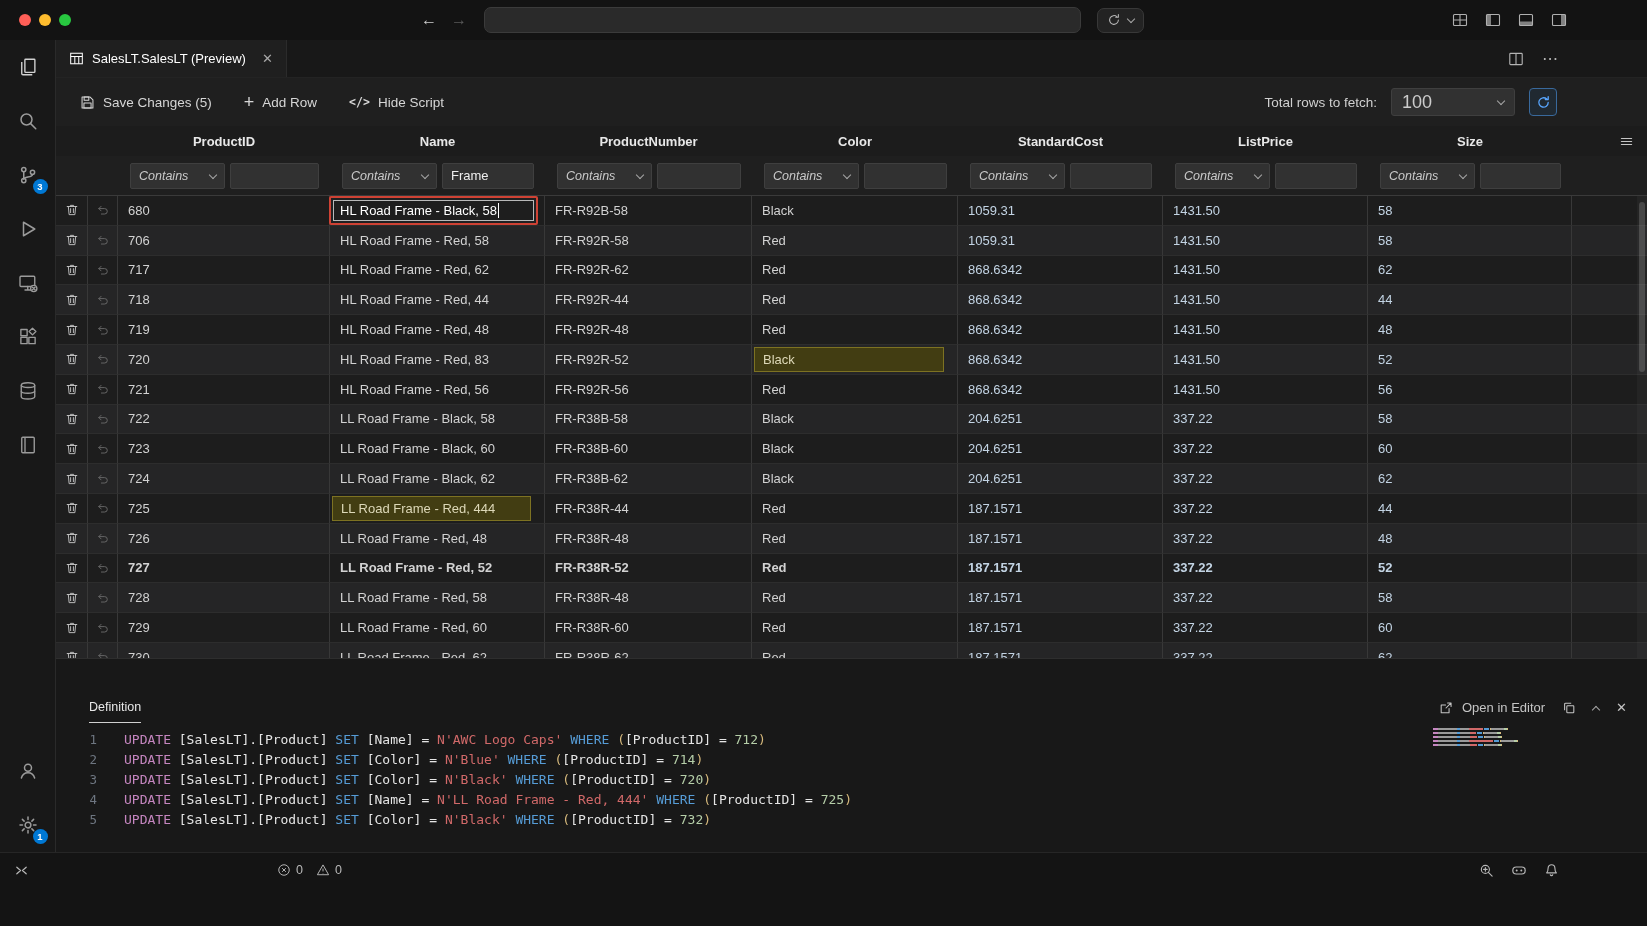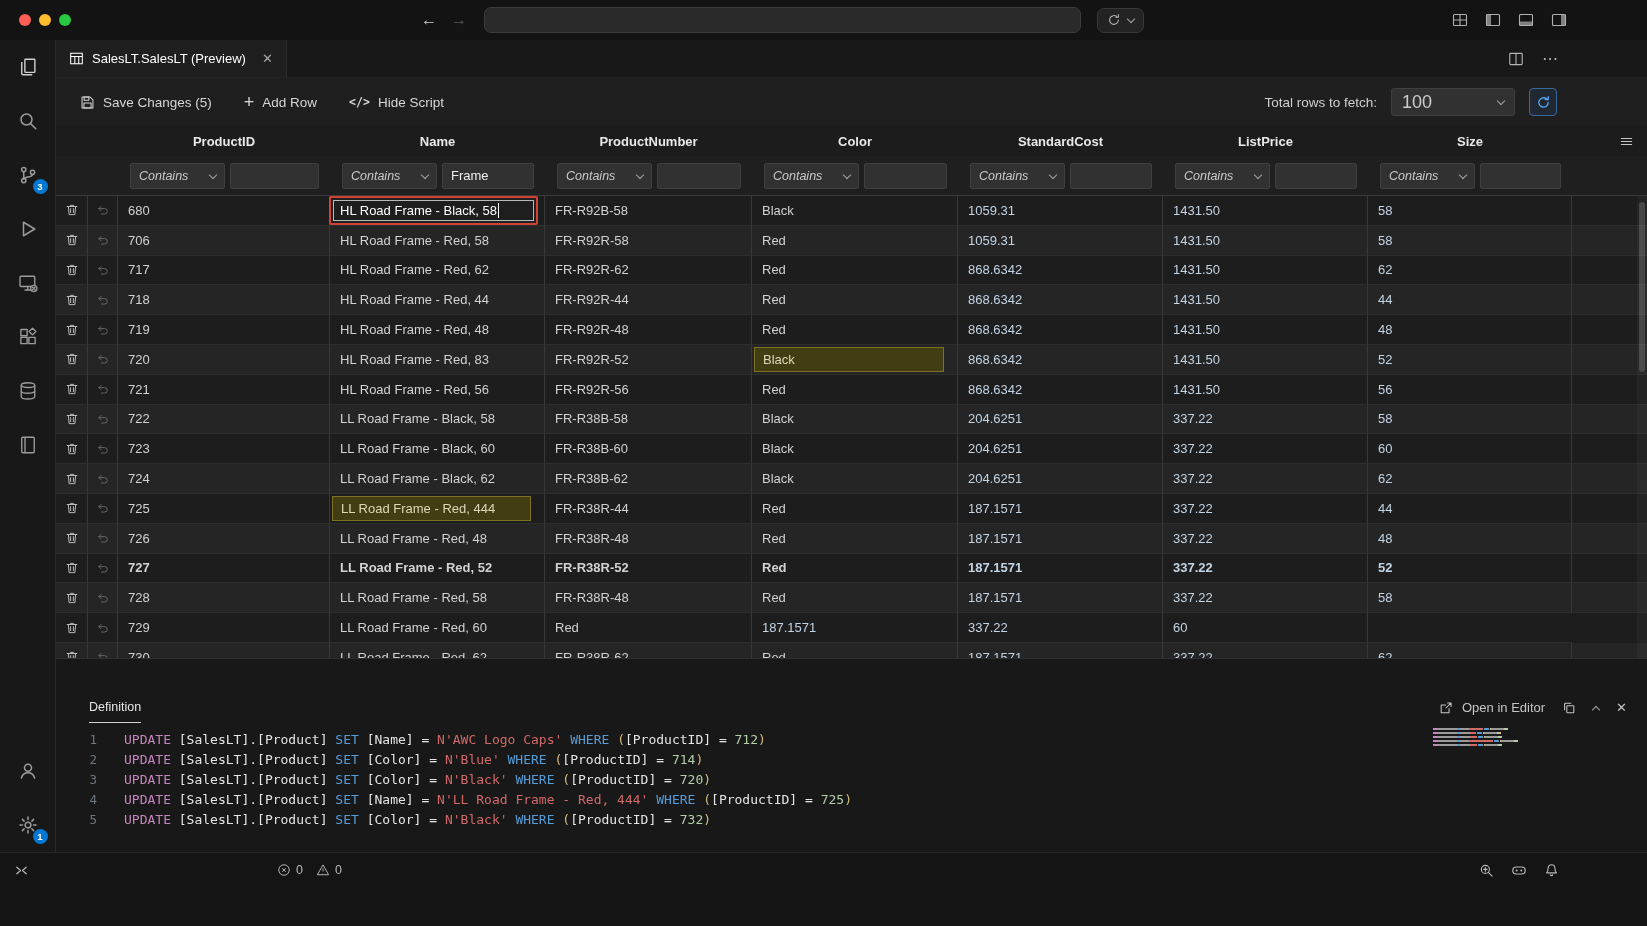--- a/index.html
+++ b/index.html
@@ -770,20 +770,21 @@
             <div class="icell dim">
               <span class="icw">
                 <svg viewBox="0 0 16 16" width="14" height="14" fill="none" stroke="currentColor" stroke-width="1.1" stroke-linecap="round" stroke-linejoin="round">
                   <path d="M3.2 6.4h6.6a3.1 3.1 0 0 1 0 6.2H6.2"></path>
                   <path d="M5.8 3.8L3.2 6.4l2.6 2.6"></path>
                 </svg>
               </span>
             </div>
             <div class="cell">729</div>
             <div class="cell">LL Road Frame - Red, 60</div>
+            <div class="cell">FR-R38R-60</div>
             <div class="cell">Red</div>
             <div class="cell num">187.1571</div>
             <div class="cell num">337.22</div>
             <div class="cell num">60</div>
             <div class="cell fill"></div>
           </div>
           <div class="grow r1" style="grid-template-columns: 32px 30px 212px 215px 207px 206px 205px 205px 204px 1fr;">
             <div class="icell">
               <span class="icw">
                 <svg viewBox="0 0 16 16" width="14" height="14" fill="none" stroke="currentColor" stroke-width="1.1" stroke-linecap="round" stroke-linejoin="round">

